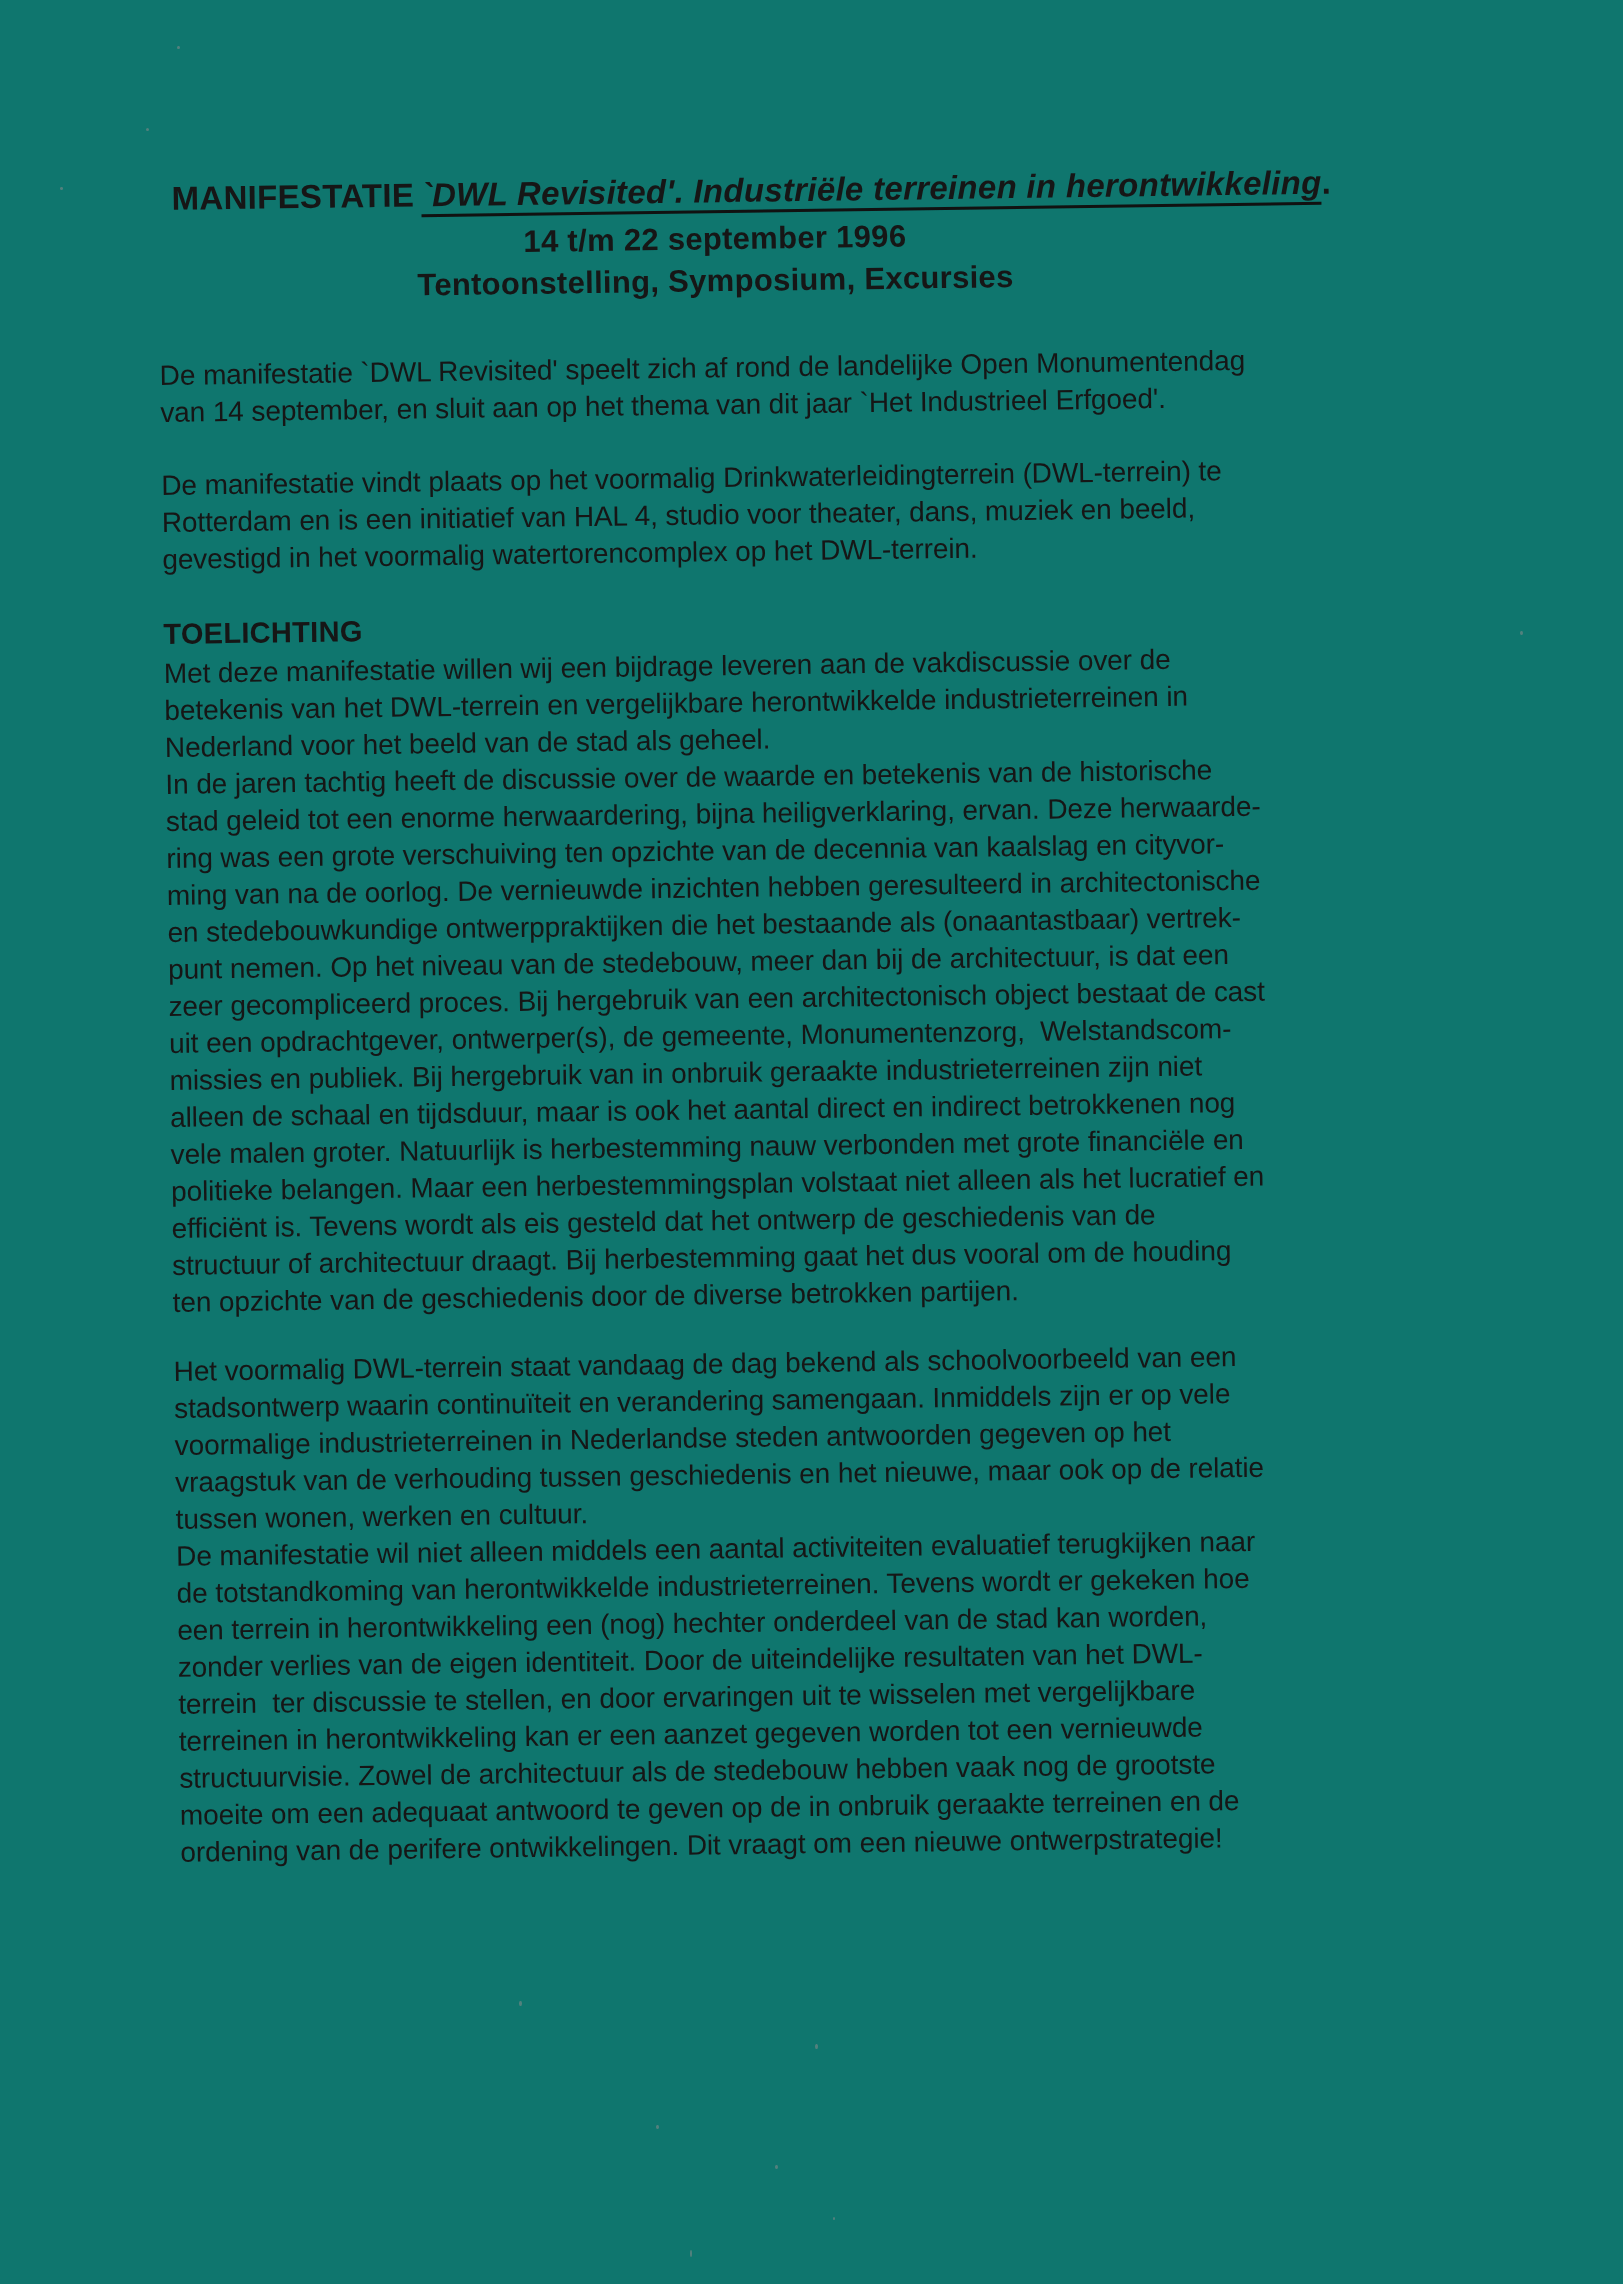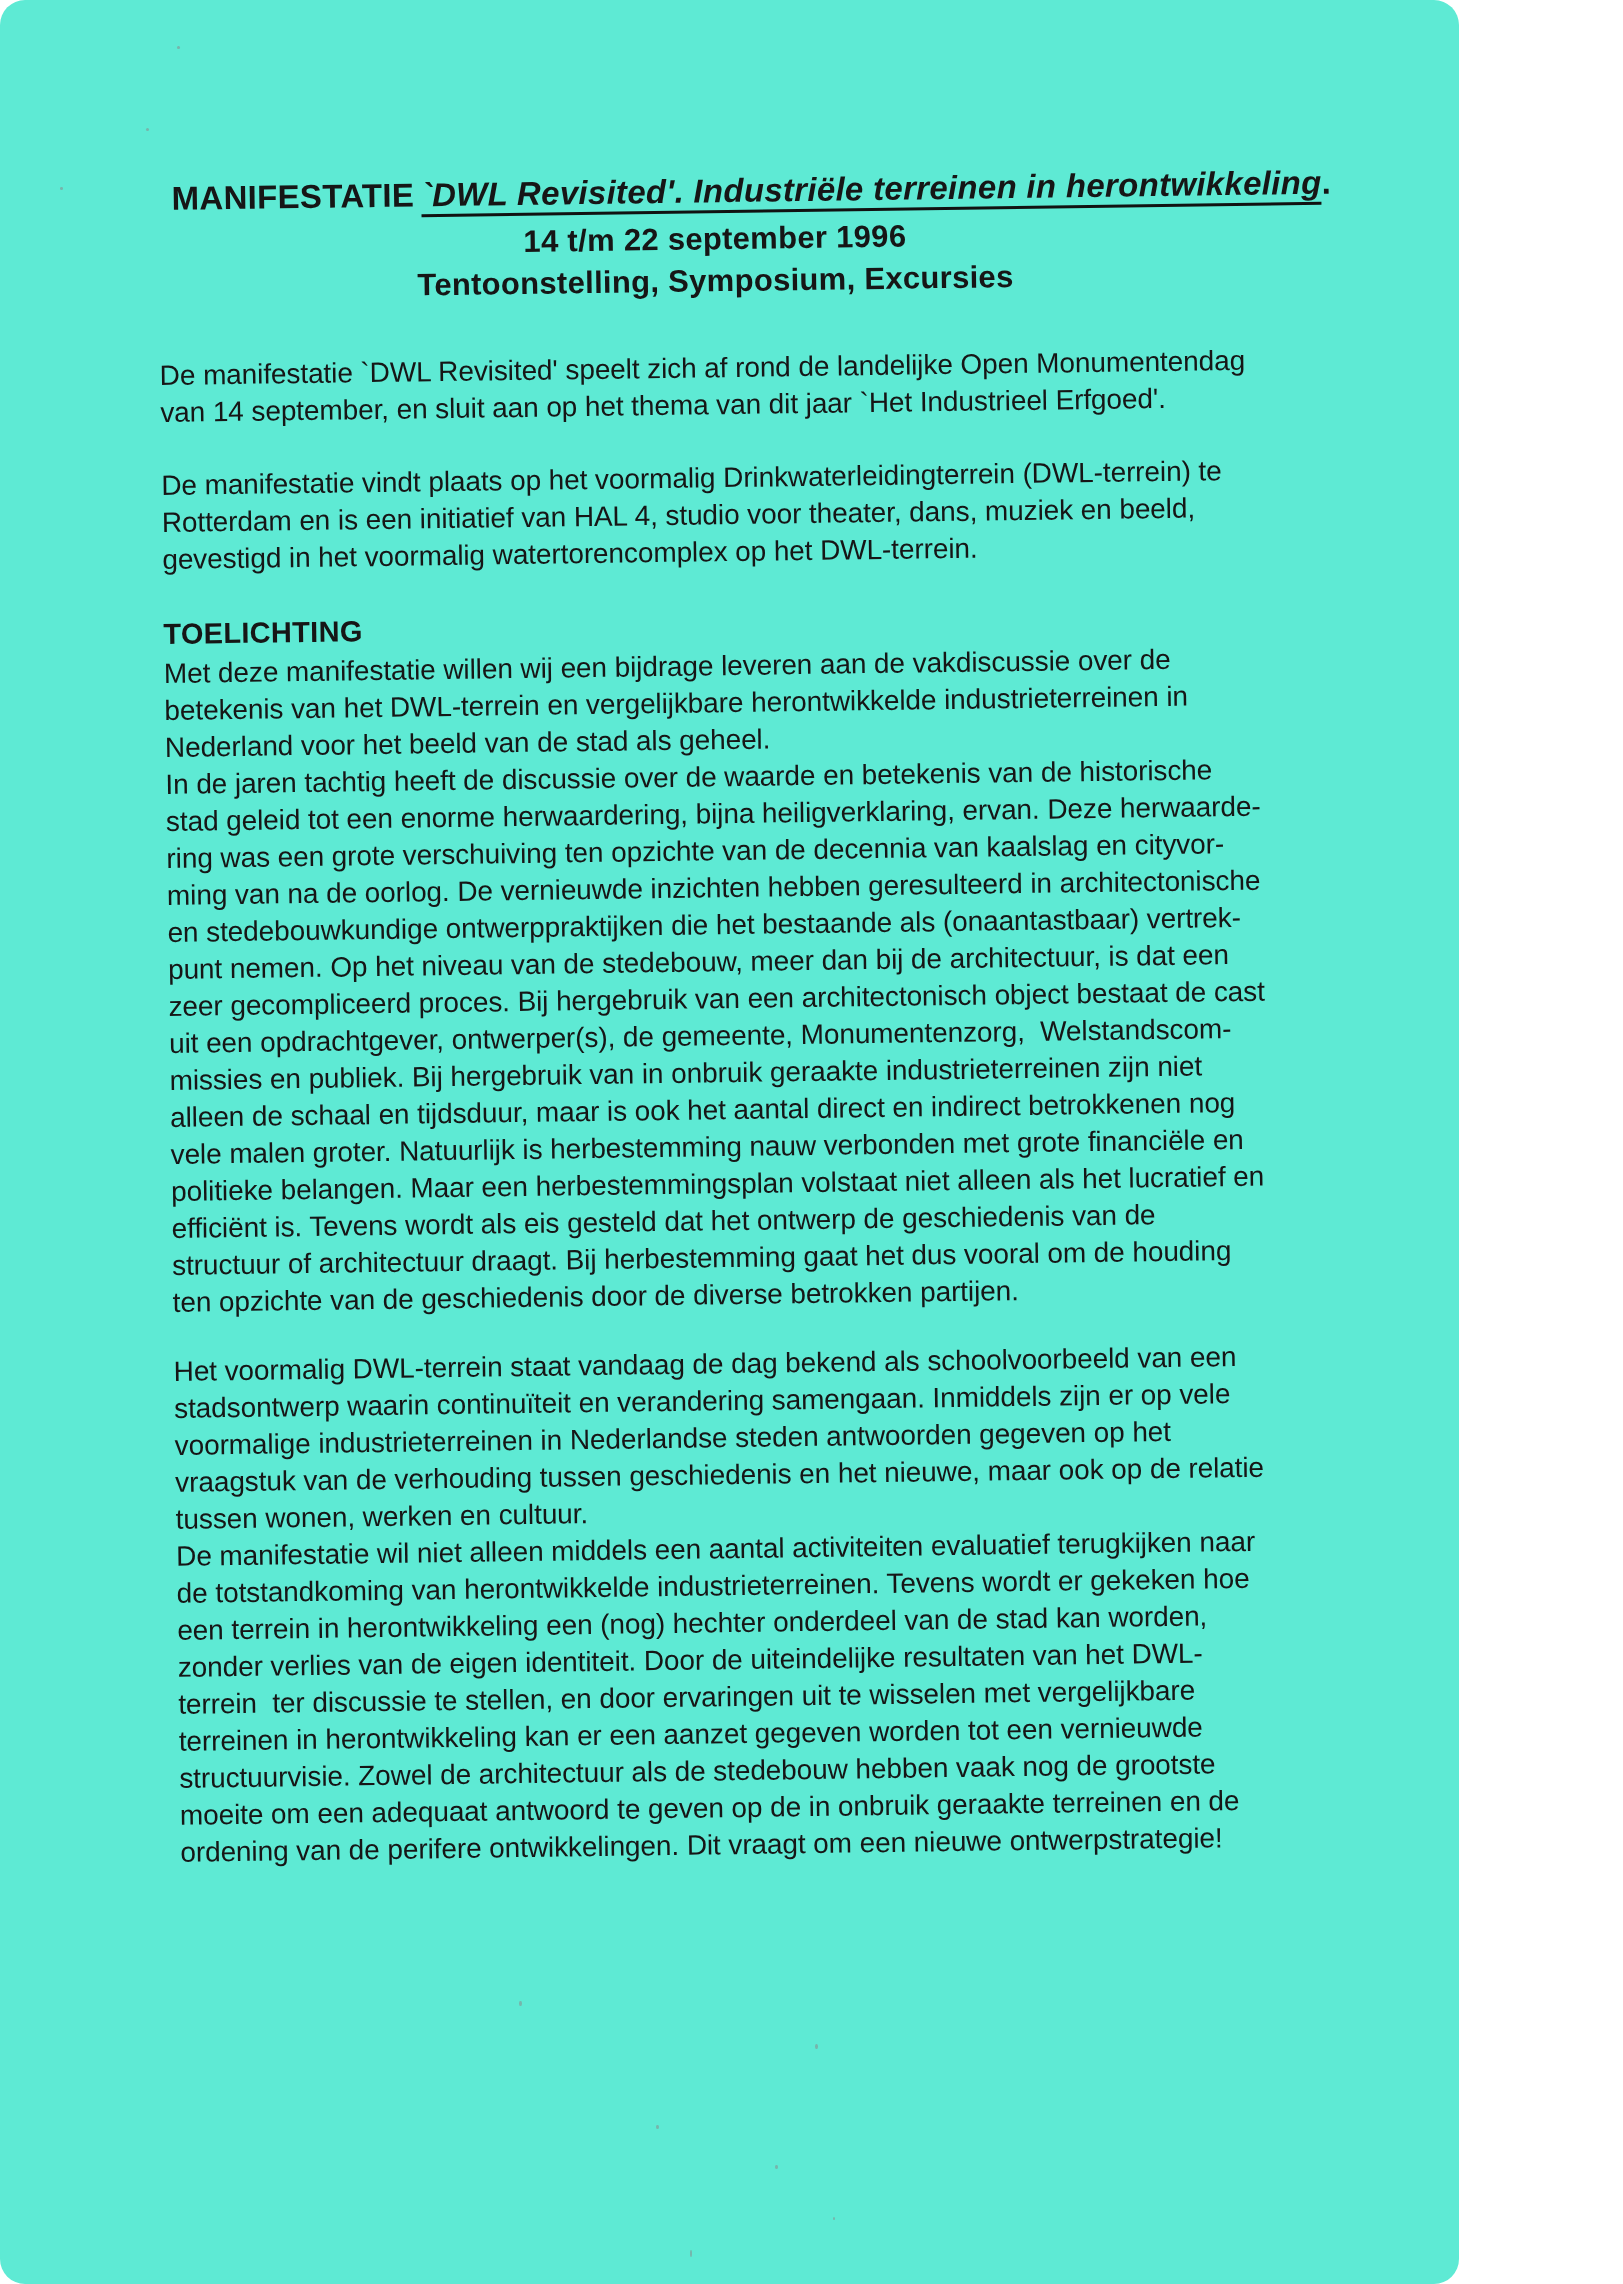--- a/index.html
+++ b/index.html
@@ -2,27 +2,26 @@
 <html style="font-size:10.5px"><head>
 <meta charset="utf-8">
 <style>
   html, body {
     margin: 0;
     padding: 0;
     background: #ffffff;
   }
   .page {
     position: relative;
-    width: 1459px;
+    width: 1623px;
     height: 2284px;
-    background: #5eead4;
+    background: #0f766e;
     overflow: hidden;
     font-family: "Liberation Sans", "DejaVu Sans", sans-serif;
     color: #161616;
-    border-radius: 25px;
   }
   
   .content {
     position: absolute;
     left: 157px;
     top: 180px;
     width: 1311px;
     height: 1737px;
     transform: rotate(-0.8deg);
     transform-origin: 0 0;

